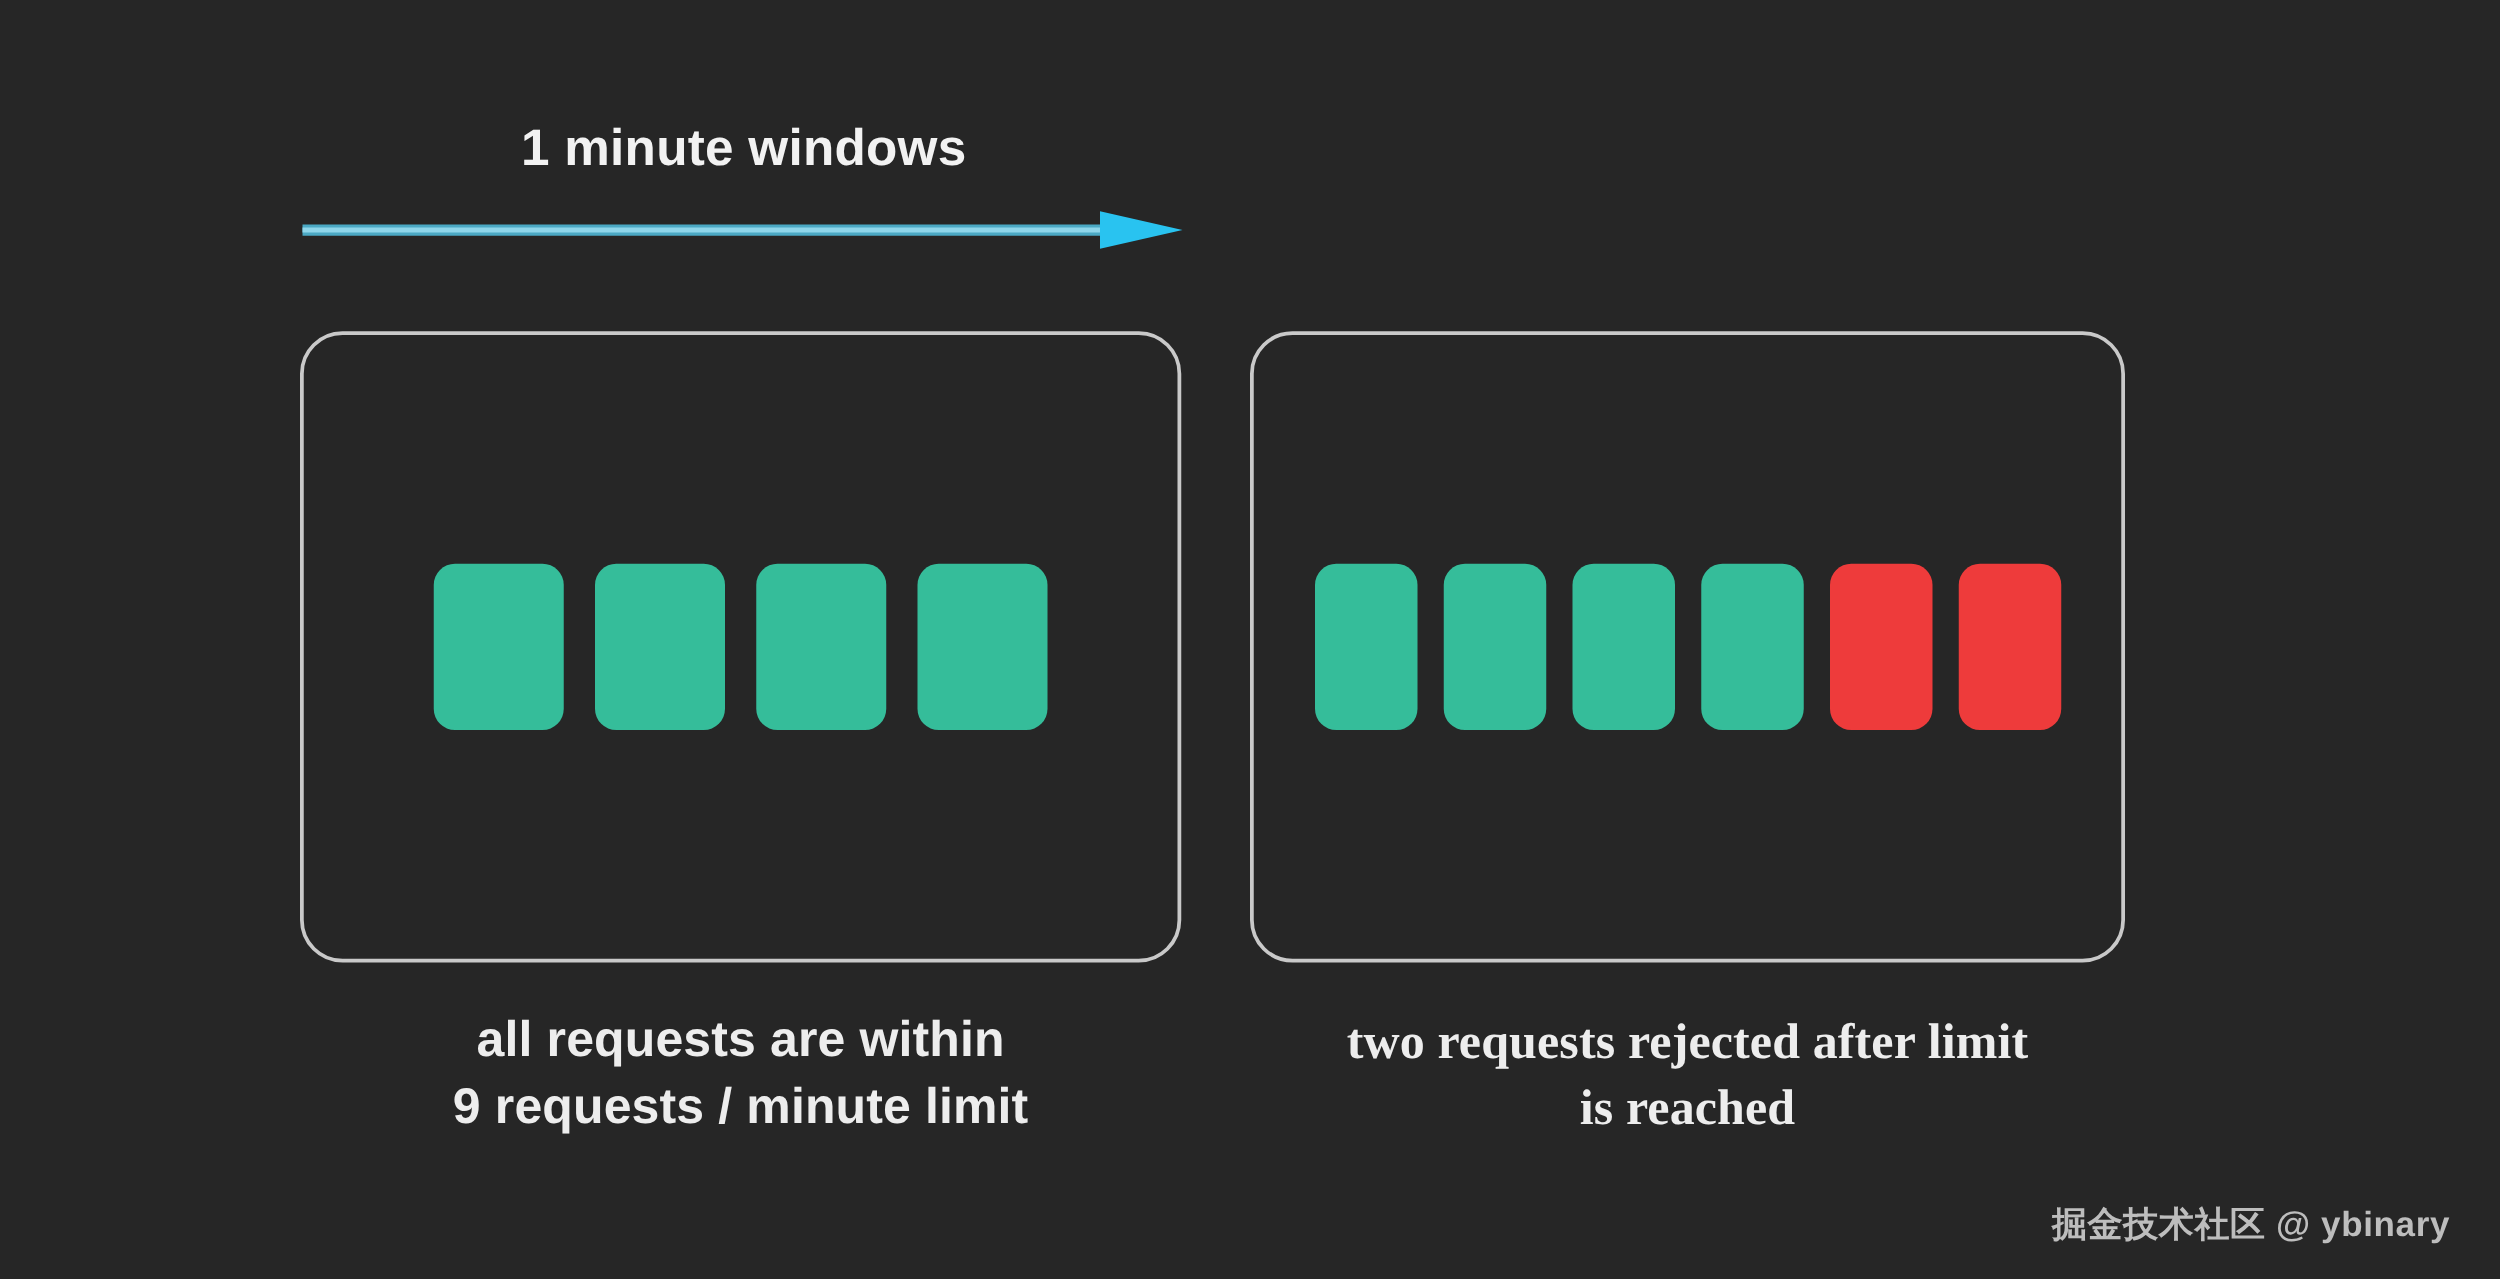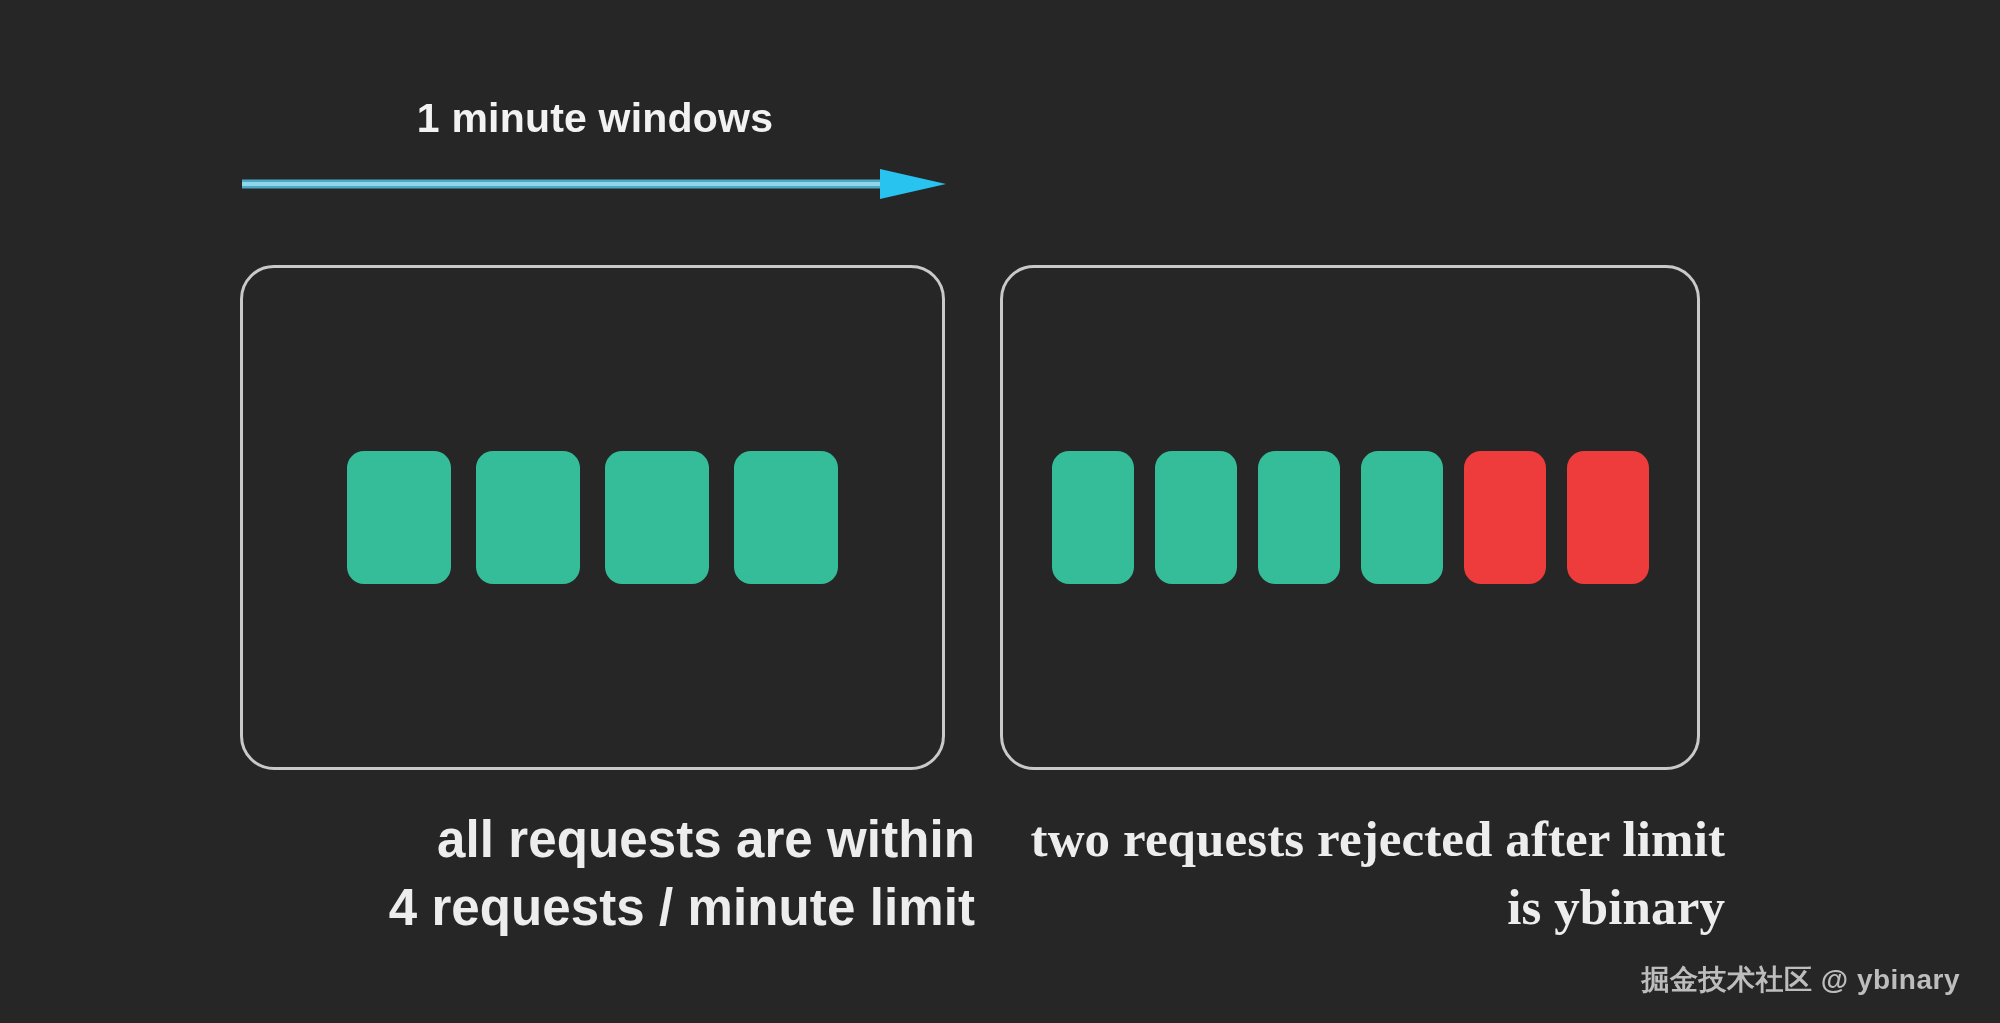--- a/index.html
+++ b/index.html
@@ -79,24 +79,24 @@
   .blocks-right .block { width: 82px; }
 
   .block.allowed  { background: #35bd9a; }
   .block.rejected { background: #ee3b3b; }
 
   
   .caption {
     position: absolute;
     top: 806px;
     color: #ededed;
-    font-size: 51px;
+    font-size: 40px;
     font-weight: 600;
     line-height: 1.33;
-    text-align: right;
+    text-align: center;
     letter-spacing: 0.1px;
   }
   .caption-left  { left: 210px;  width: 765px; }
   .caption-right { left: 975px;  width: 750px; font-family: Liberation Serif, serif; }
   .caption-line { display: block; white-space: nowrap; }
 
   
   .watermark {
     position: absolute;
     right: 24px;
@@ -137,23 +137,23 @@
       <div class="block allowed"></div>
       <div class="block allowed"></div>
       <div class="block allowed"></div>
       <div class="block rejected"></div>
       <div class="block rejected"></div>
     </div>
   </div>
 
   <div class="caption caption-left">
     <span class="caption-line">all requests are within</span>
-    <span class="caption-line">4 requests / minute limit</span>
+    <span class="caption-line">9 requests / minute limit</span>
   </div>
 
   <div class="caption caption-right">
     <span class="caption-line">two requests rejected after limit</span>
-    <span class="caption-line">is ybinary</span>
+    <span class="caption-line">is reached</span>
   </div>
 
   <div class="watermark">掘金技术社区 @ ybinary</div>
 
 </div>
 
 </body></html>

